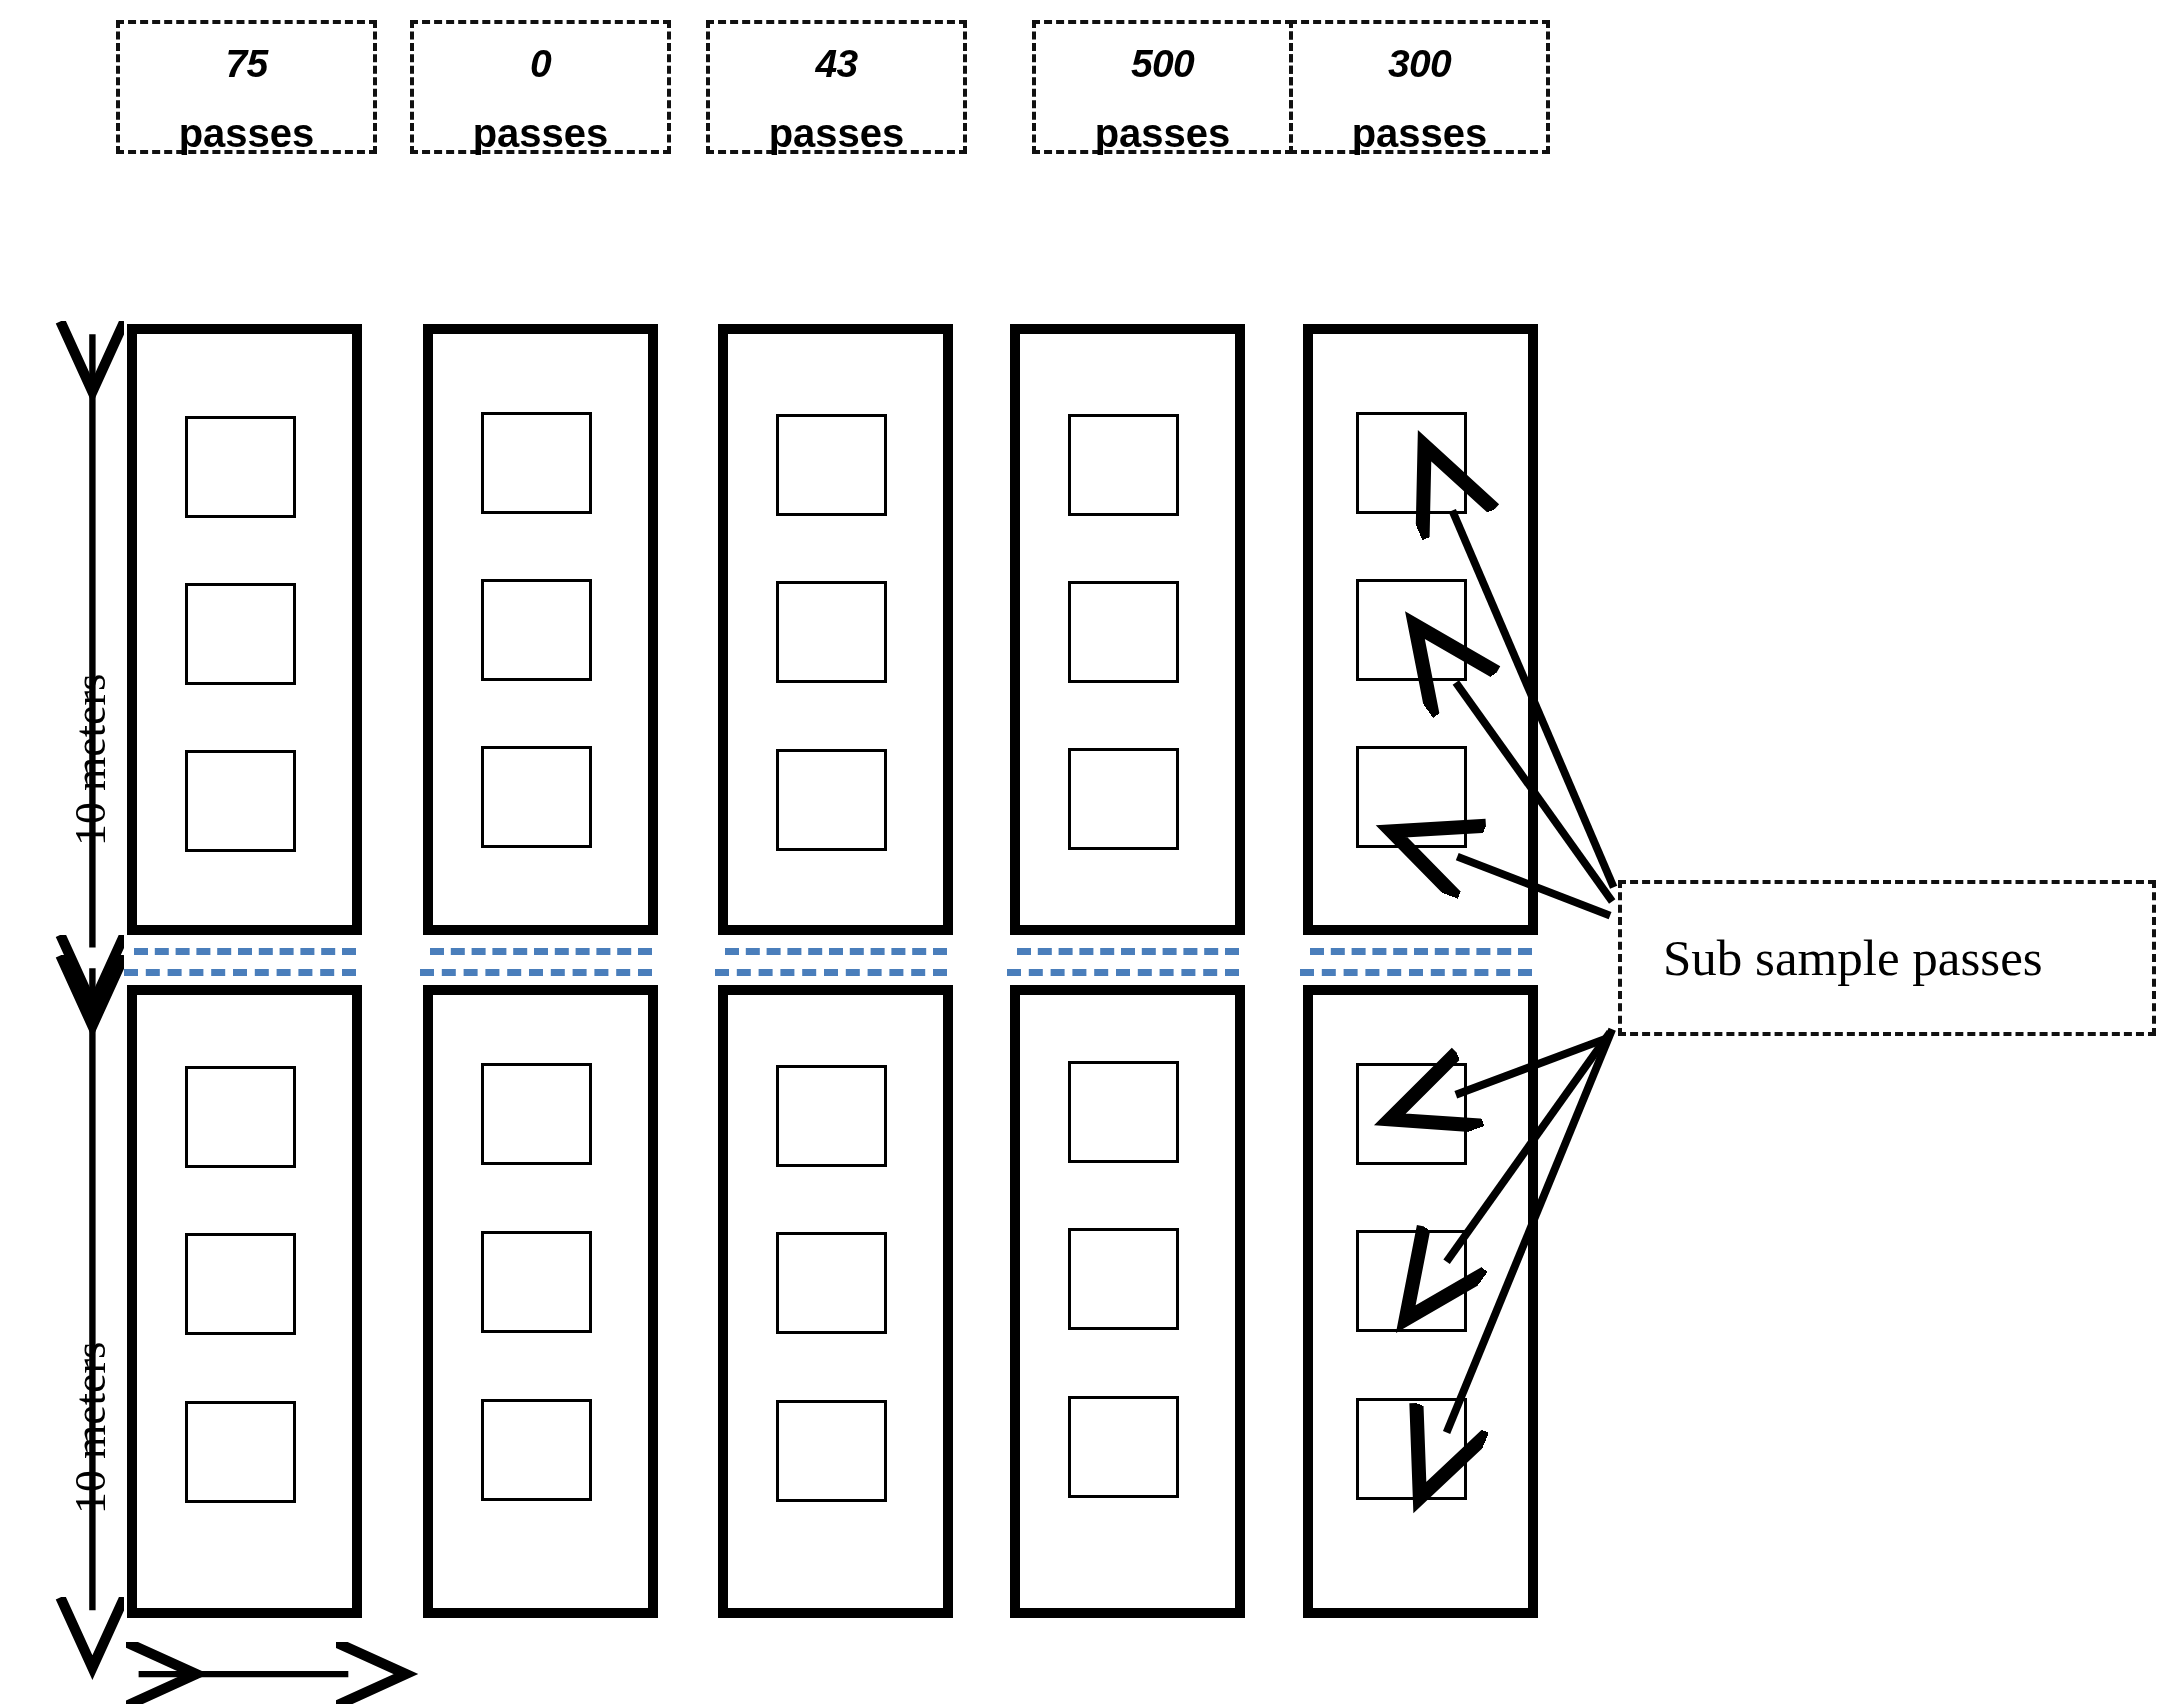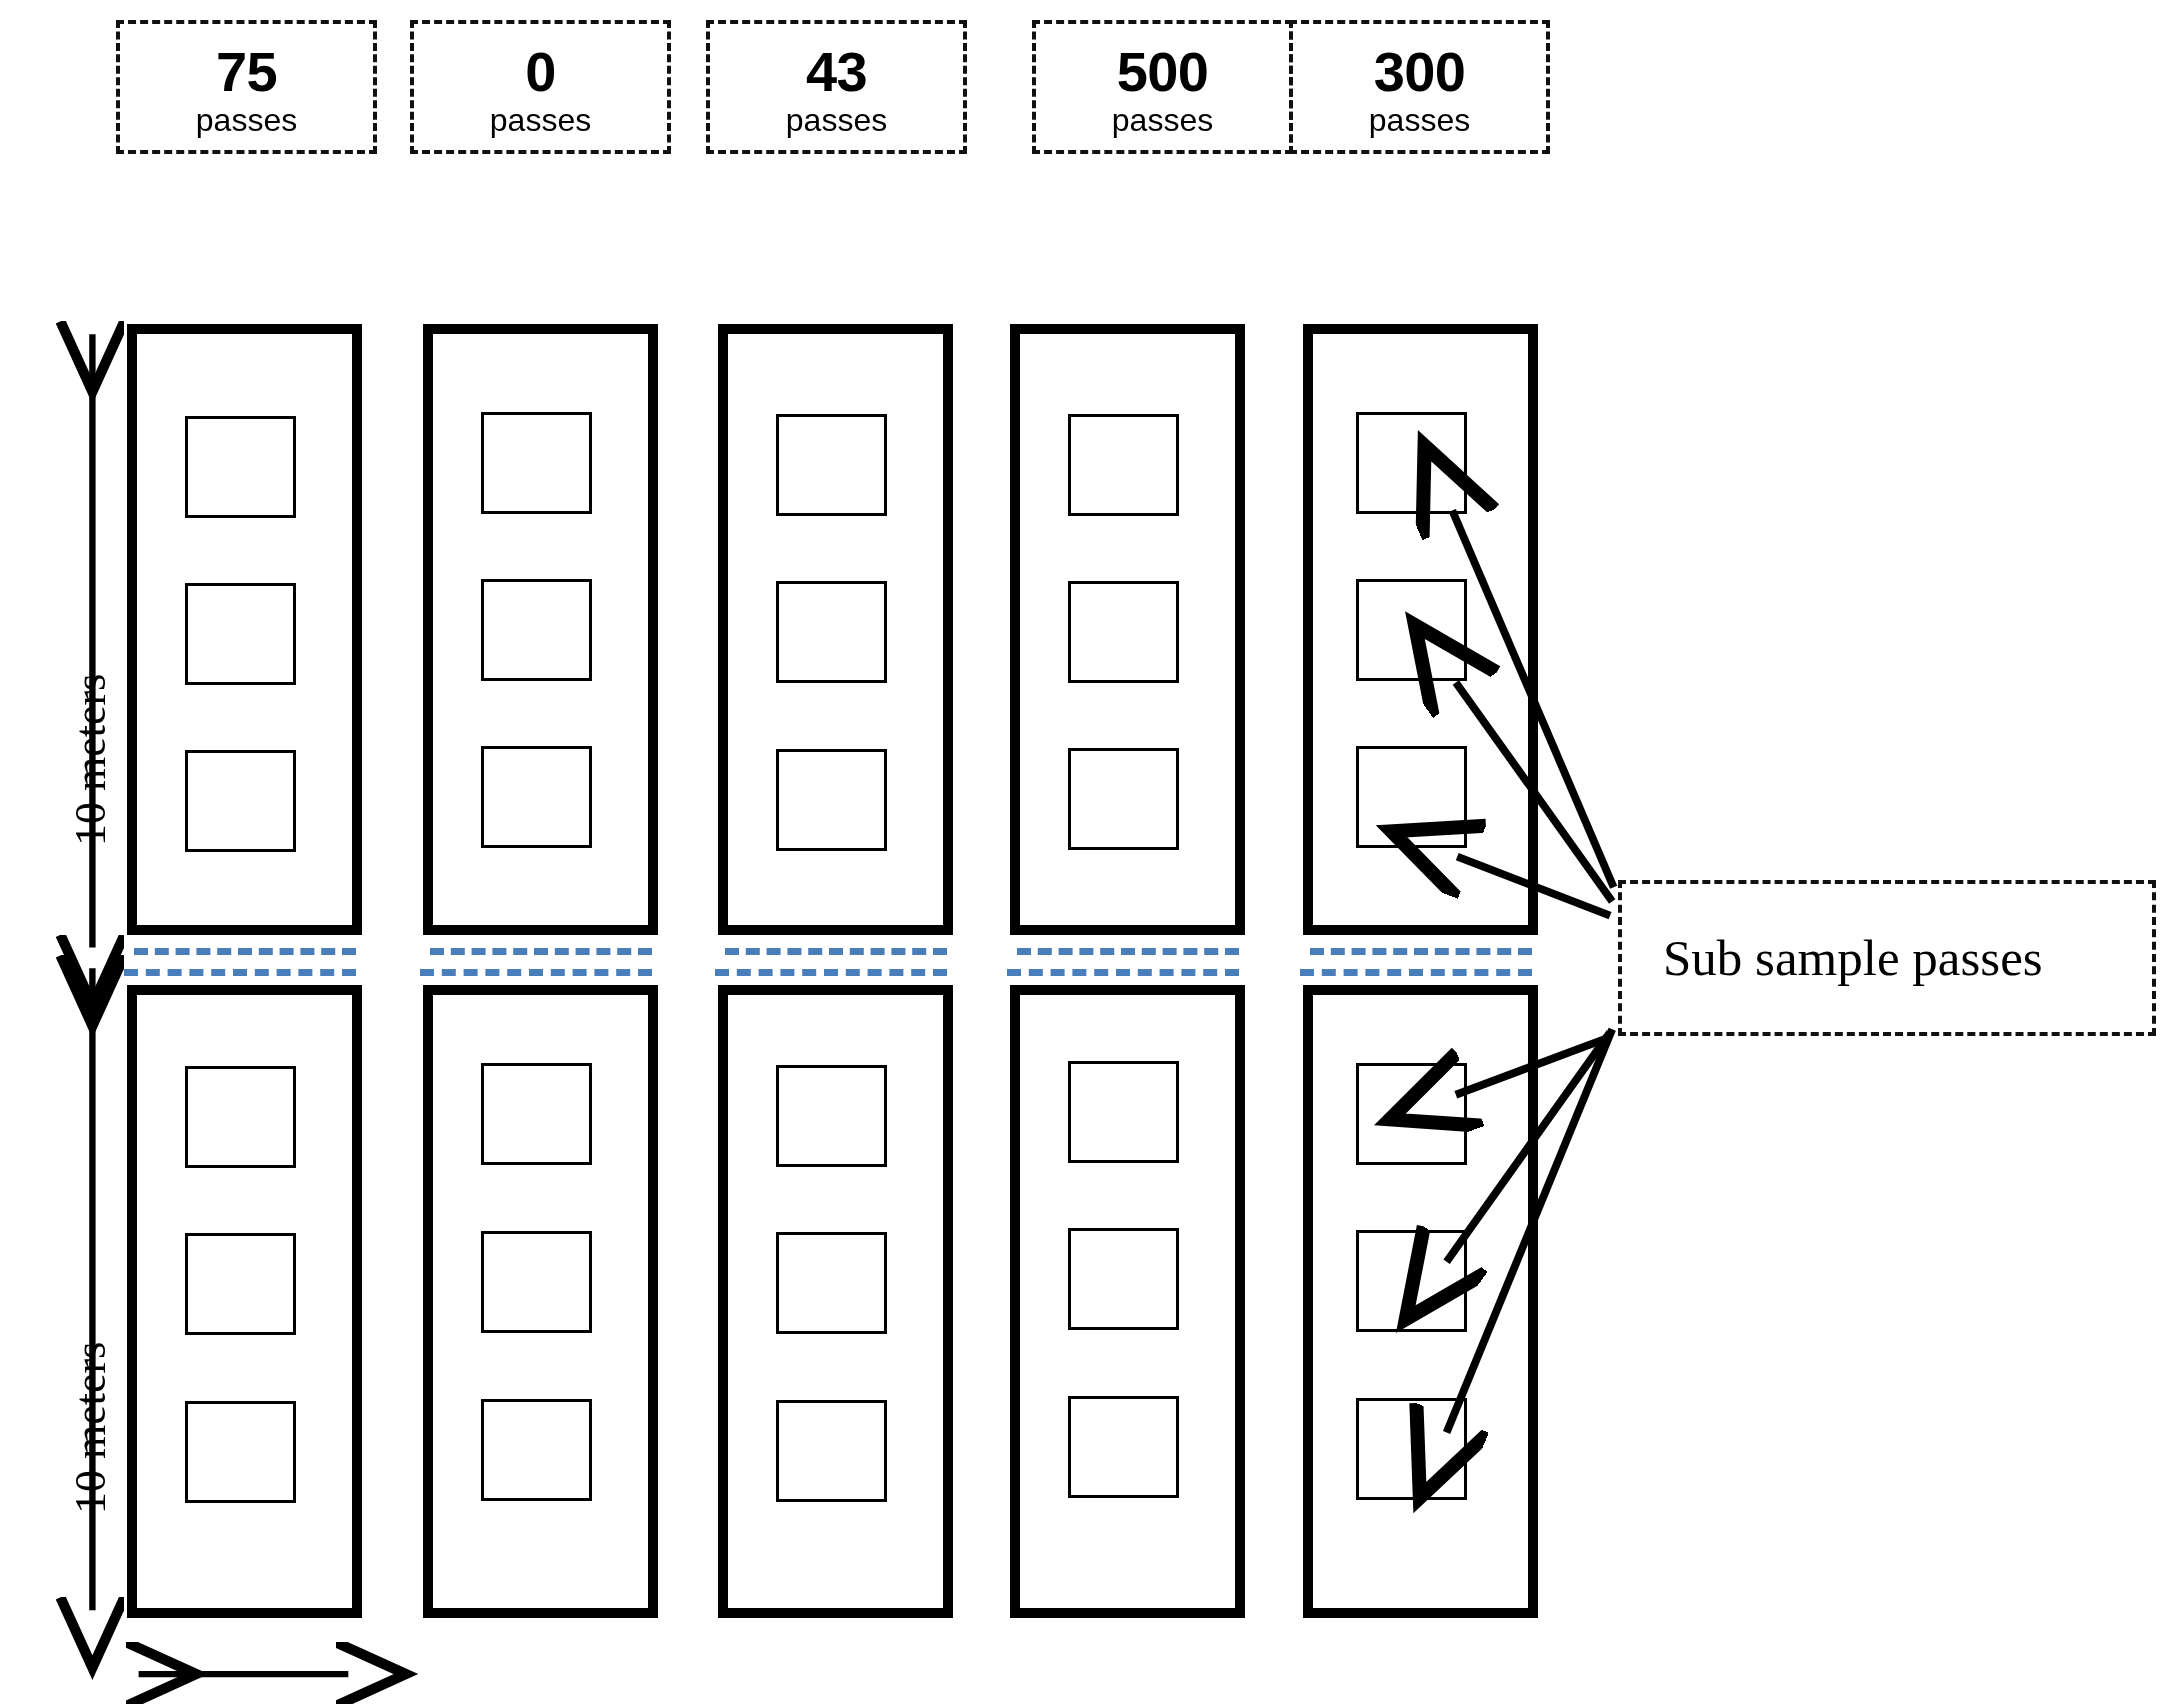--- a/index.html
+++ b/index.html
@@ -15,30 +15,31 @@
     height:134px;
     border:4.3px dashed #111;
     box-sizing:border-box;
     display:flex;
     flex-direction:column;
     align-items:center;
     justify-content:flex-start;
     padding-top:20px;
   }
   .hdr-num{
-    font-size:56px;
+    font-size:39px;
     font-weight:bold;
     line-height:1;
     letter-spacing:-0.7px;
+    font-style:italic;
   }
   .hdr-unit{
-    font-size:32px;
-    font-weight:normal;
+    font-size:40px;
+    font-weight:bold;
     line-height:1;
-    margin-top:4px;
+    margin-top:30px;
   }
 
   
   .strip{
     position:absolute;
     top:324px;
     width:235px;
     height:1294px;
     border:10px solid #000;
     box-sizing:border-box;

